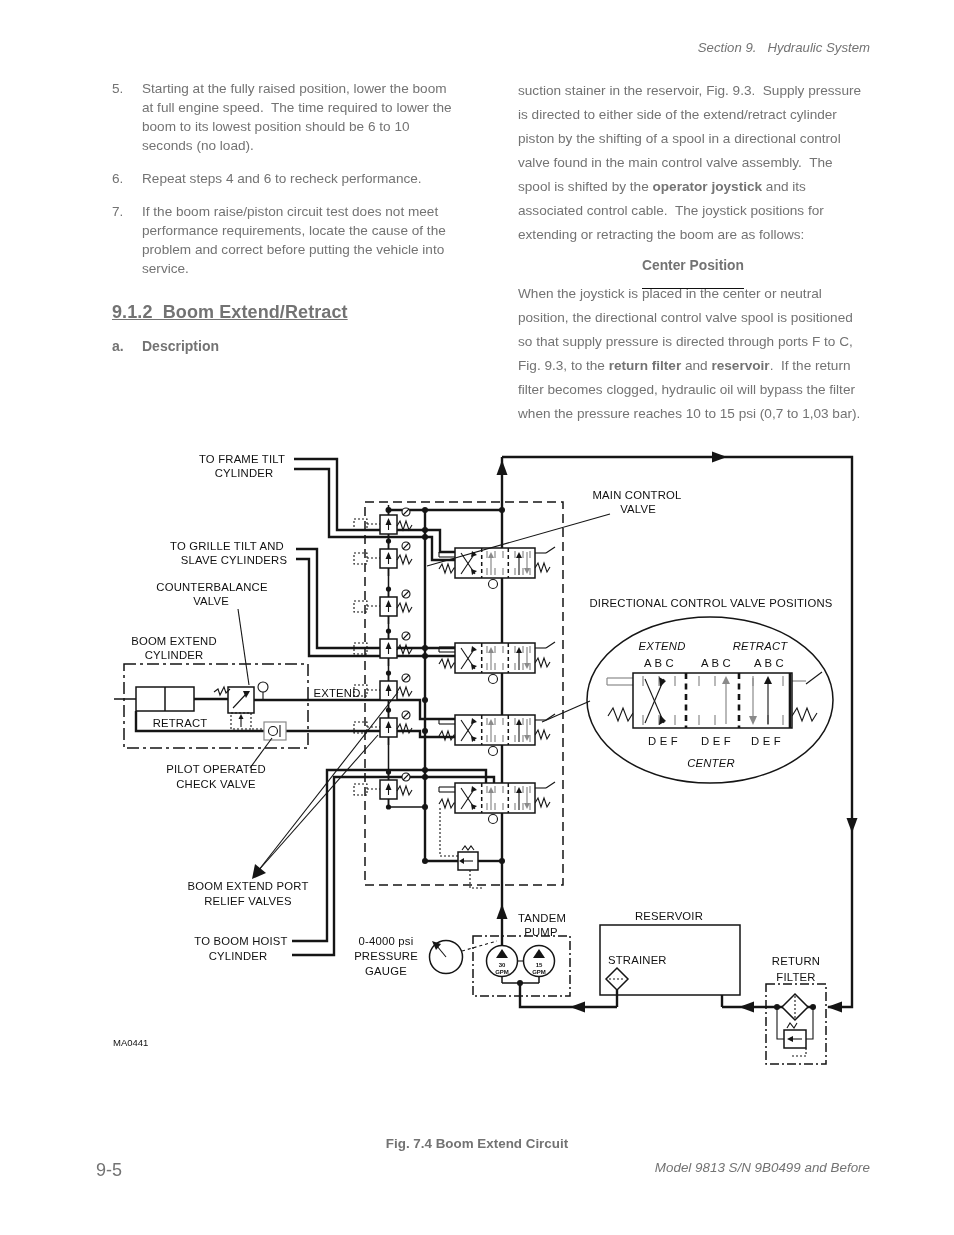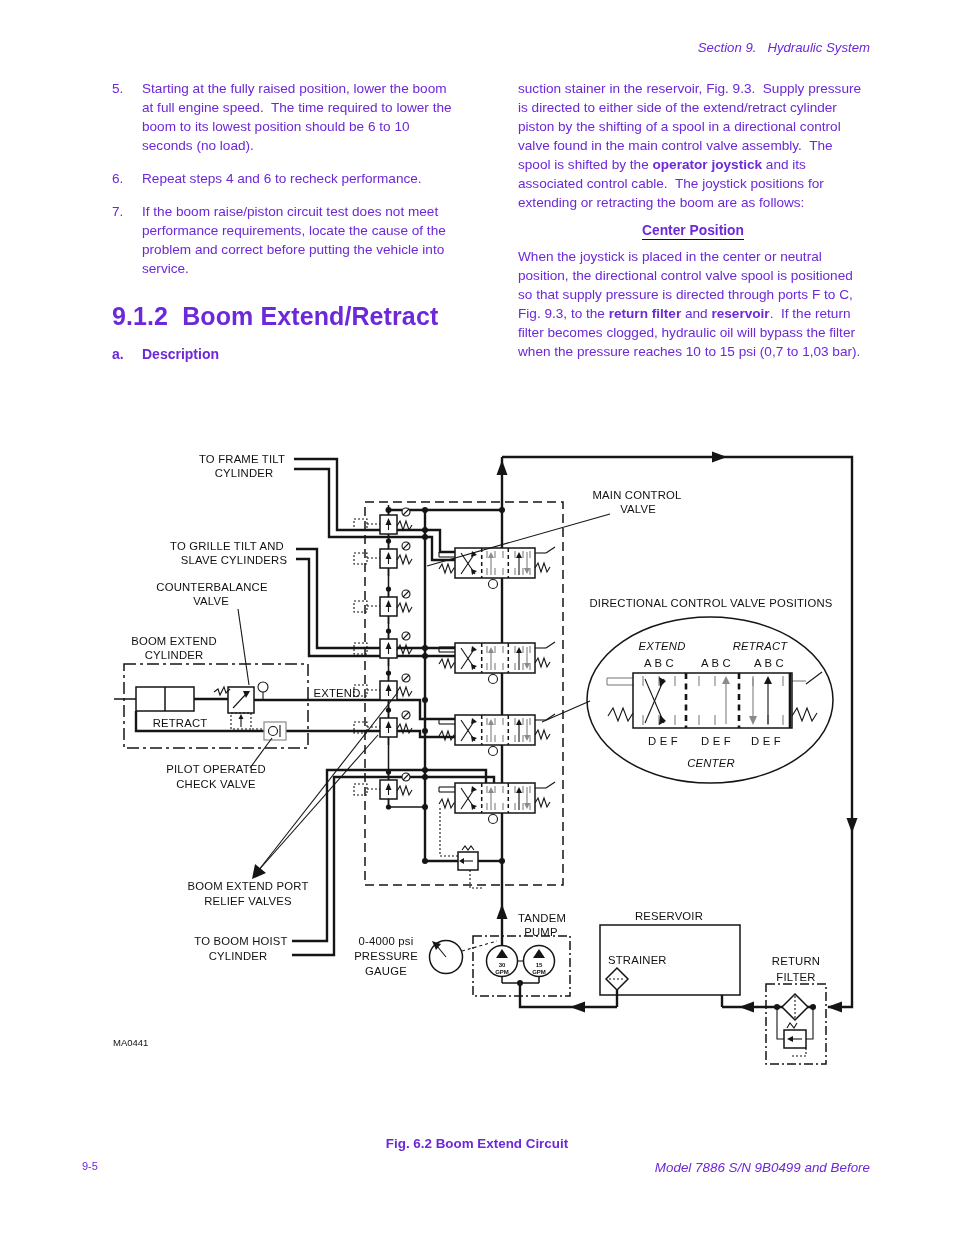--- a/index.html
+++ b/index.html
@@ -1,33 +1,33 @@
 <!DOCTYPE html>
 <html><head>
 <meta charset="utf-8">
 <style>
   html,body{margin:0;padding:0;background:#fff;}
   .page{position:relative;width:954px;height:1235px;background:#fff;overflow:hidden;
-        font-family:"Liberation Sans",sans-serif;color:#6d28d9;}
+        font-family:"Liberation Sans",sans-serif;color:#737373;}
   .pre{white-space:pre-wrap;}
   .hdr{position:absolute;top:40px;right:84px;font-style:italic;font-size:13.2px;}
   .colL{position:absolute;left:112px;top:79px;width:348px;}
   .colR{position:absolute;left:518px;top:79px;width:350px;}
   .li{display:flex;margin-bottom:14px;font-size:13.6px;line-height:19px;}
   .li .num{width:30px;flex:0 0 30px;}
   .li .txt{flex:1;}
-  .h2{font-size:25px;font-weight:bold;margin:24px 0 4px 0;letter-spacing:.1px;}
+  .h2{font-size:18px;font-weight:bold;margin:24px 0 4px 0;letter-spacing:.1px;text-decoration:underline;}
   .subh{display:flex;font-size:14px;font-weight:bold;margin-top:15px;}
   .subh .num{width:30px;flex:0 0 30px;}
-  .para{font-size:13.6px;line-height:19px;margin:9px 0 0 0;}
+  .para{font-size:13.6px;line-height:24px;margin:9px 0 0 0;}
   .cpos{font-size:13.8px;font-weight:bold;text-align:center;margin:11px 40px 0 40px;}
-  .cpos span{border-bottom:1.4px solid #111;padding-bottom:1px;}
+  .cpos span{border-bottom:1.4px solid #111;padding-bottom:15px;}
   .caption{position:absolute;left:0;right:0;top:1136px;text-align:center;
            font-weight:bold;font-size:13.4px;}
-  .pageno{position:absolute;left:82px;top:1160px;font-size:11px;}
+  .pageno{position:absolute;left:96px;top:1160px;font-size:18px;}
   .model{position:absolute;right:84px;top:1160px;font-style:italic;font-size:13.4px;}
   svg{position:absolute;left:0;top:0;pointer-events:none;}
   svg text{fill:#111;font-family:"Liberation Sans",sans-serif;}
   .lbl{font-size:11.3px;letter-spacing:.2px;}
   .it{font-style:italic;}
   .tiny{font-size:6px;font-weight:bold;}
   .tk{stroke:#151515;stroke-width:2.4;fill:none;}
   .md{stroke:#151515;stroke-width:1.5;fill:none;}
   .tn{stroke:#151515;stroke-width:1.1;fill:none;}
   .gy{stroke:#8a8a8a;stroke-width:1.2;fill:none;}
@@ -373,16 +373,16 @@
       <text x="542" y="922" text-anchor="middle" class="lbl">TANDEM</text>
       <text x="541" y="936" text-anchor="middle" class="lbl">PUMP</text>
       <text x="669" y="920" text-anchor="middle" class="lbl">RESERVOIR</text>
       <text x="608" y="964" class="lbl">STRAINER</text>
       <text x="796" y="965" text-anchor="middle" class="lbl">RETURN</text>
       <text x="796" y="981" text-anchor="middle" class="lbl">FILTER</text>
       <text x="113" y="1046" style="font-size:9.5px">MA0441</text>
     </g>
   </svg>
 
-  <div class="caption">Fig. 6.2 Boom Extend Circuit</div>
+  <div class="caption">Fig. 7.4 Boom Extend Circuit</div>
   <div class="pageno">9-5</div>
-  <div class="model">Model 7886 S/N 9B0499 and Before</div>
+  <div class="model">Model 9813 S/N 9B0499 and Before</div>
 </div>
 
 </body></html>

